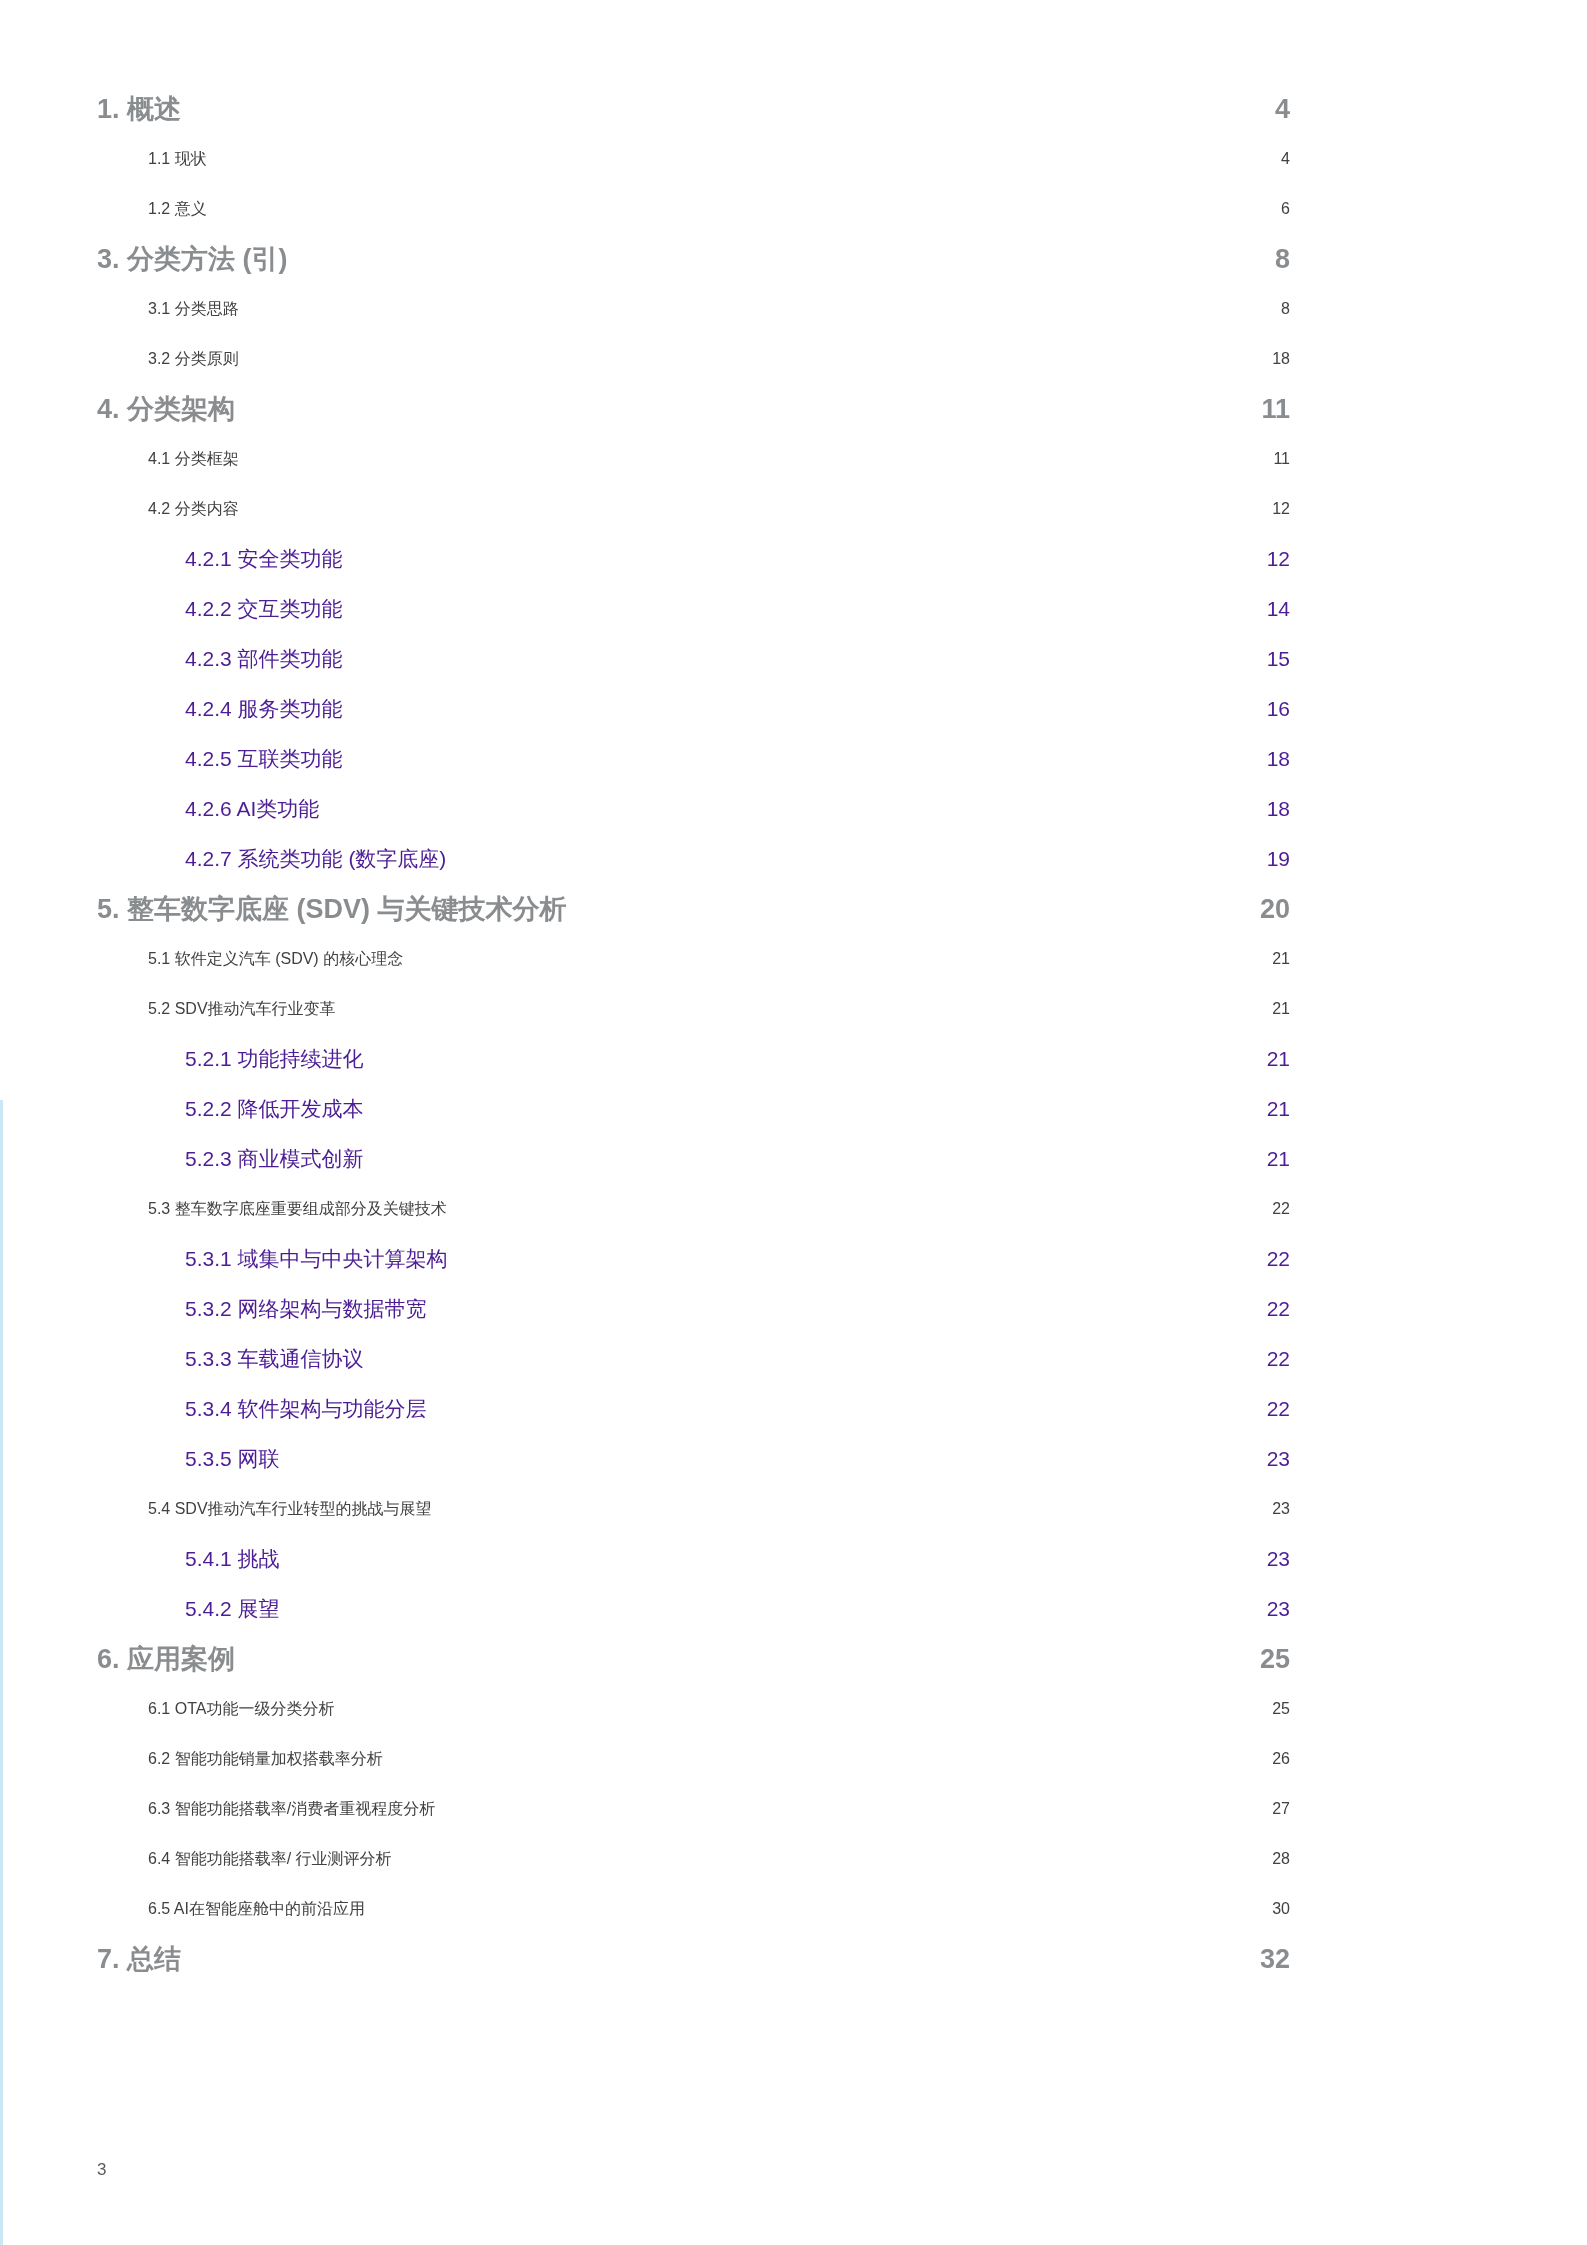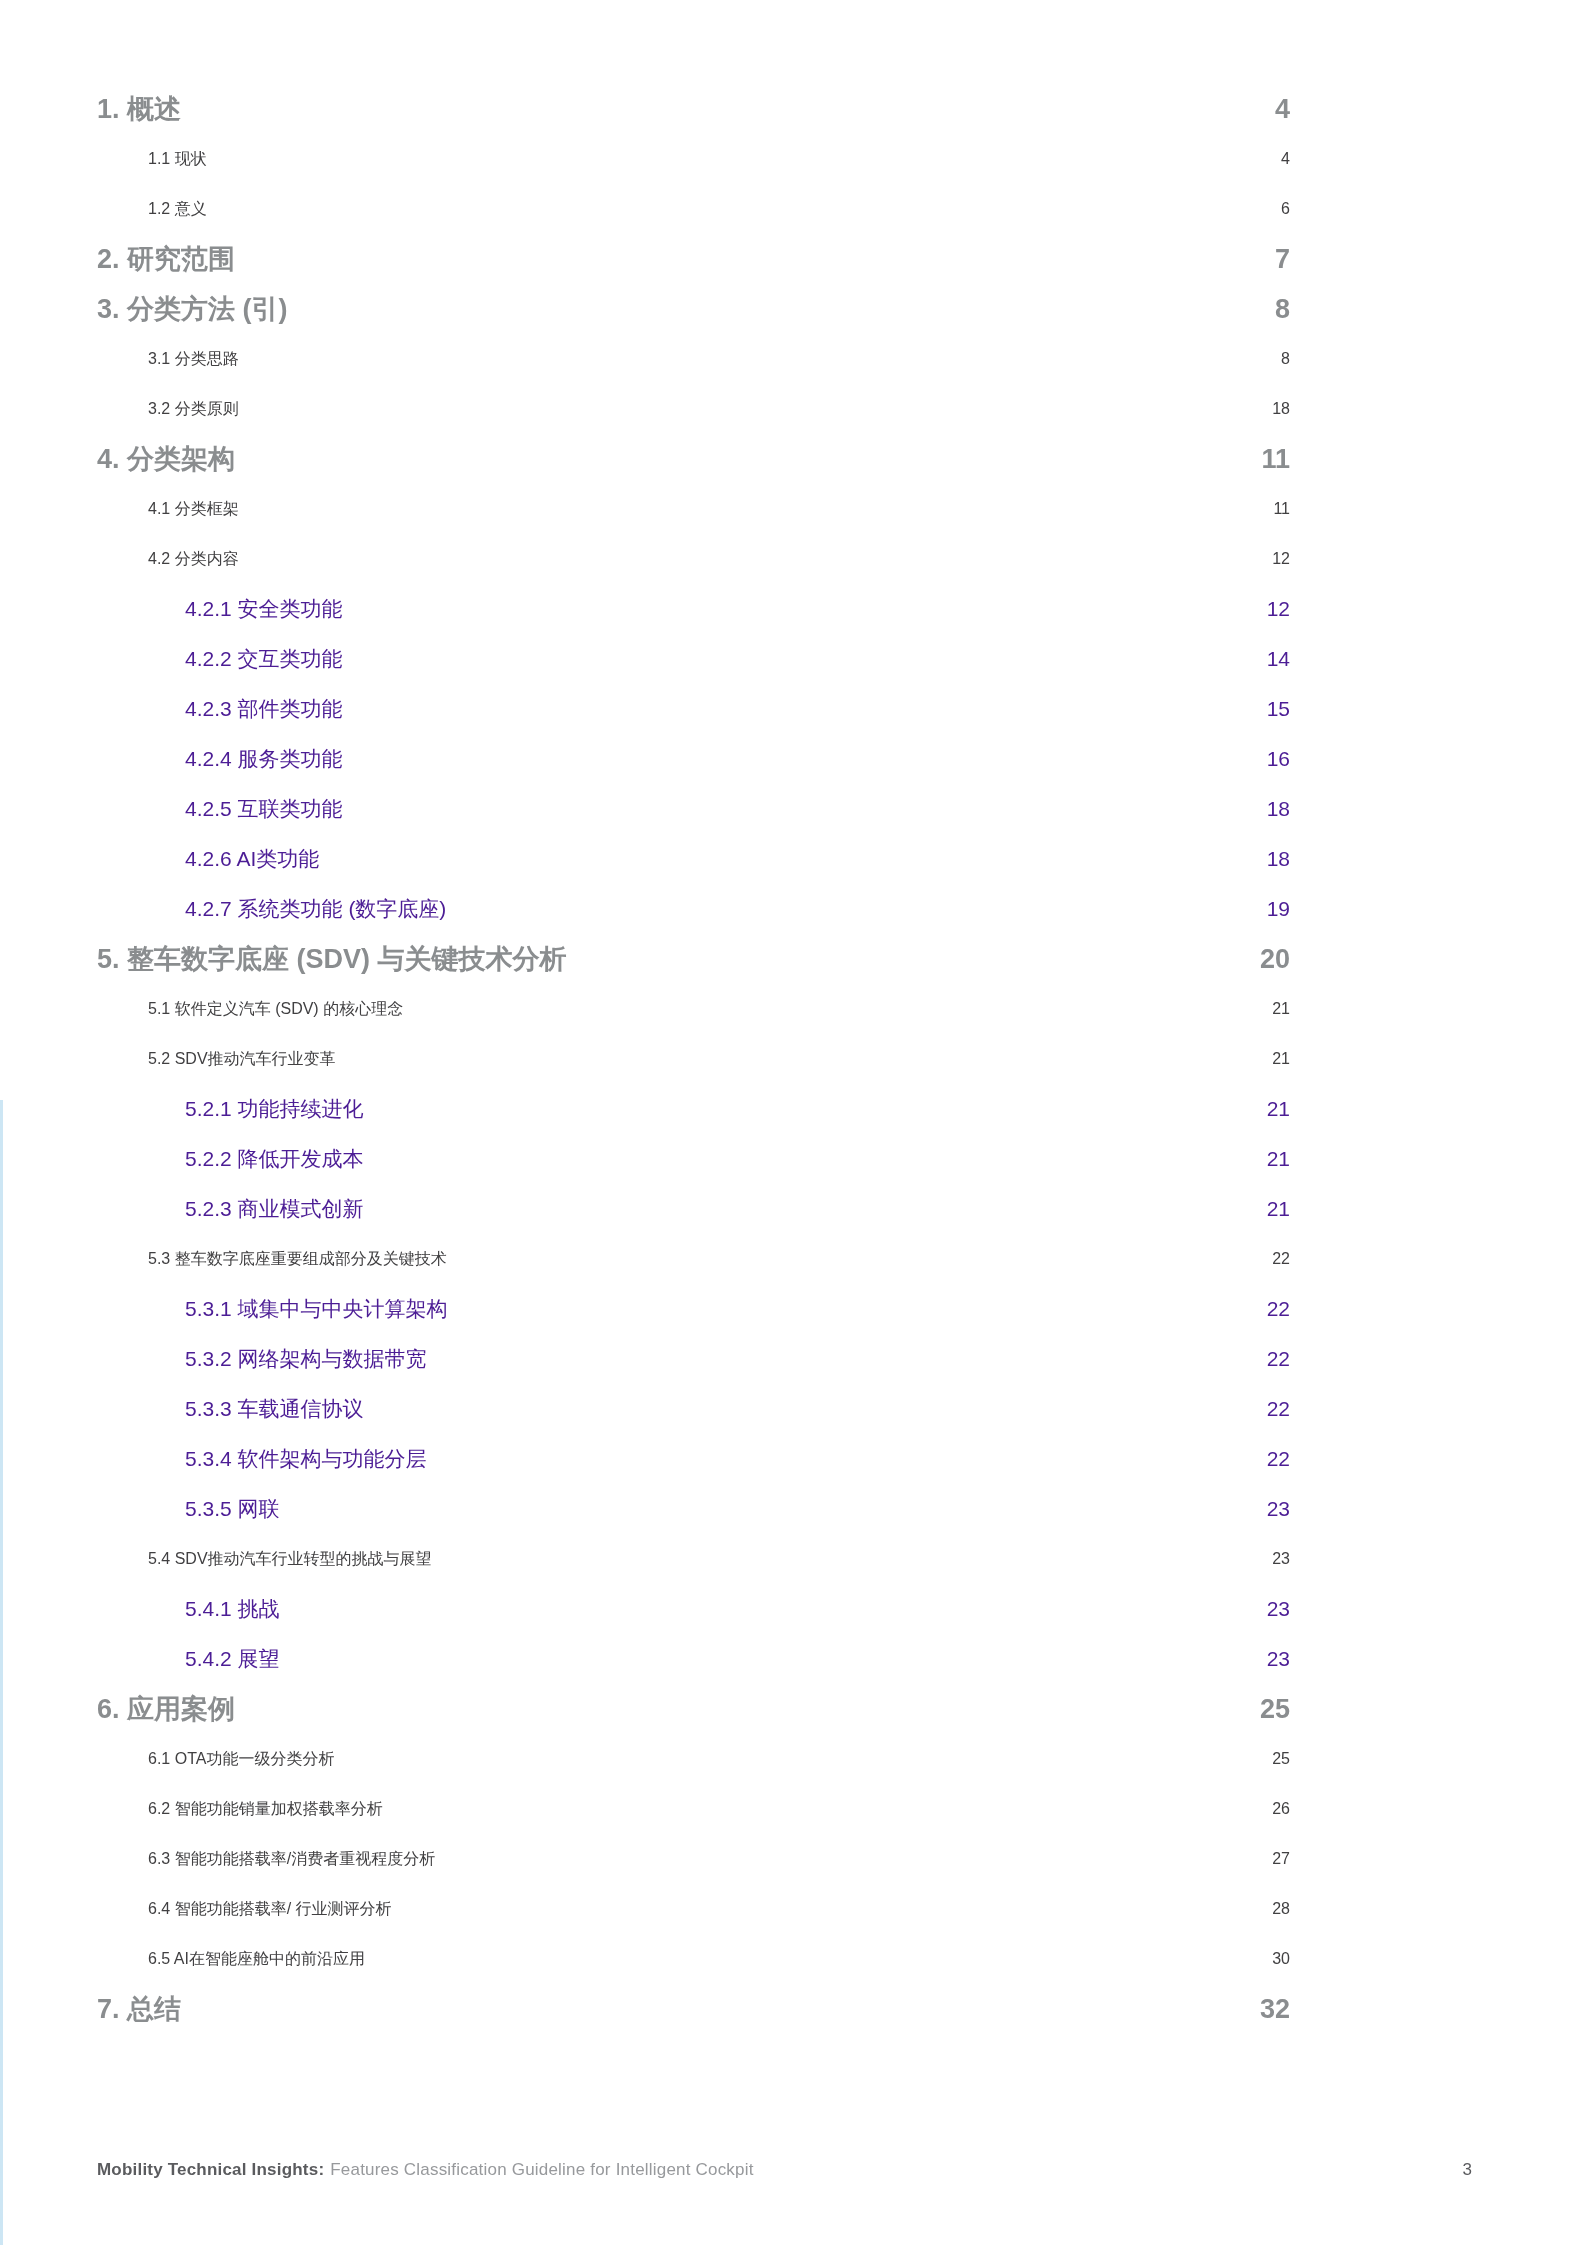--- a/index.html
+++ b/index.html
@@ -91,24 +91,20 @@
     <div class="toc-row lvl2">
       <span class="label">1.1 现状</span>
       <span class="pagenum">4</span>
     </div>
 
     <div class="toc-row lvl2">
       <span class="label">1.2 意义</span>
       <span class="pagenum">6</span>
     </div>
 
-    <div class="toc-row lvl1">
-      <span class="label">2. 研究范围</span>
-      <span class="pagenum">7</span>
-    </div>
 
     <div class="toc-row lvl1">
       <span class="label">3. 分类方法 (引)</span>
       <span class="pagenum">8</span>
     </div>
 
     <div class="toc-row lvl2">
       <span class="label">3.1 分类思路</span>
       <span class="pagenum">8</span>
     </div>
@@ -273,19 +269,16 @@
       <span class="pagenum">30</span>
     </div>
 
     <div class="toc-row lvl1">
       <span class="label">7. 总结</span>
       <span class="pagenum">32</span>
     </div>
   </div>
 
   <div class="footer">
-    <div>
-      <span class="brand-bold">Mobility Technical Insights:</span><span class="brand-rest">Features Classification Guideline for Intelligent Cockpit</span>
-    </div>
     <span class="footer-page">3</span>
   </div>
 
 </div>
 
 </body></html>

